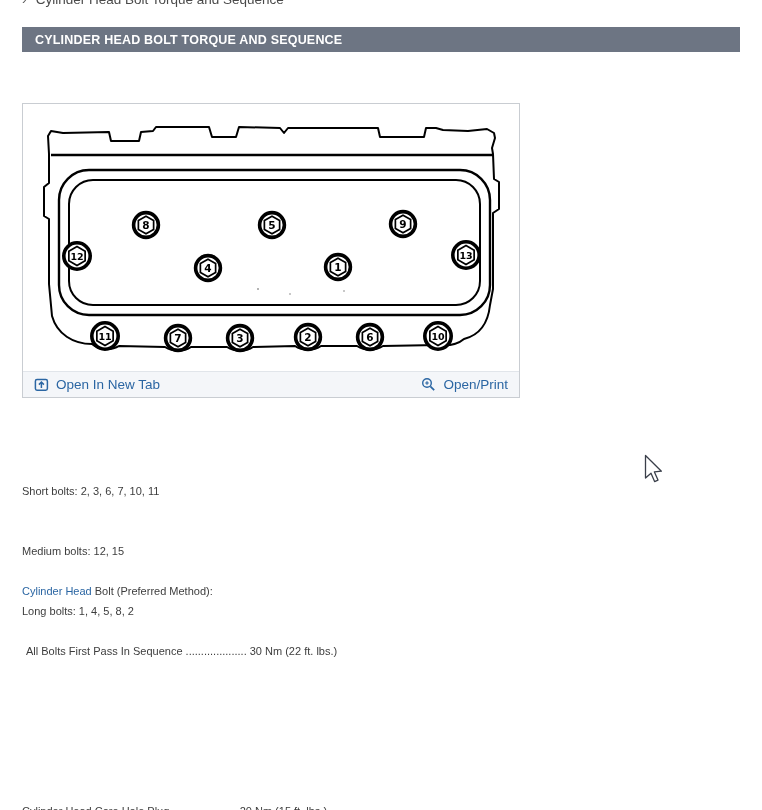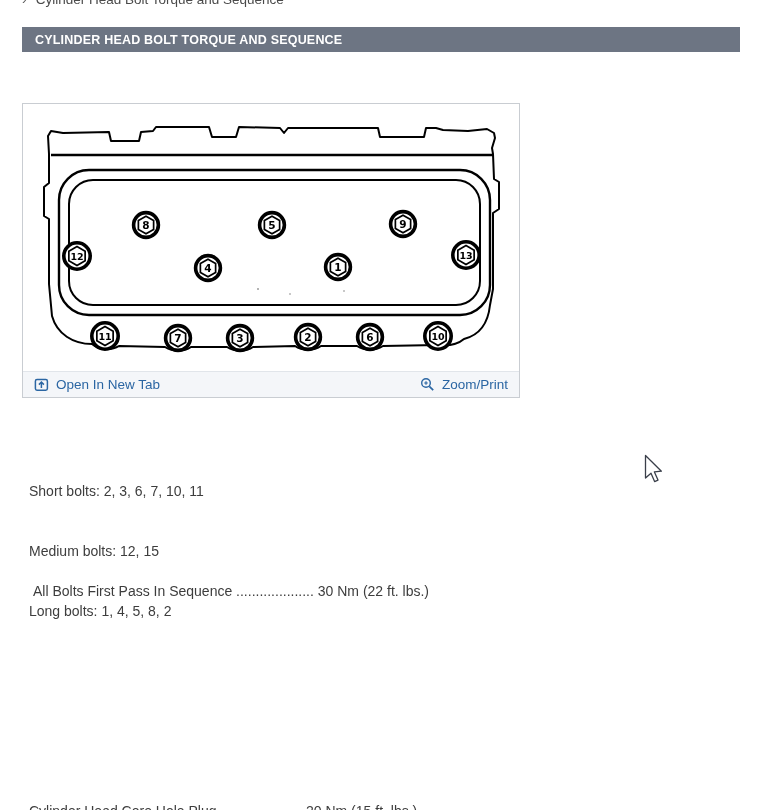--- a/index.html
+++ b/index.html
@@ -29,21 +29,21 @@
   .figure-footer{
     position:absolute;left:0;right:0;bottom:0;height:26px;background:#f4f6f9;
     border-top:1px solid #e1e5ea;display:flex;justify-content:space-between;
     align-items:center;padding:12px 11px;box-sizing:border-box;
   }
   .flink{
     color:#2b66a3;font-size:13.5px;display:flex;align-items:center;gap:7px;
     cursor:pointer;white-space:nowrap;
   }
   .flink svg{display:block;}
-  .txt{position:absolute;left:29px;font-size:14px;line-height:20px;color:#3d3d3d;white-space:pre;}
+  .txt{position:absolute;left:22px;font-size:11px;line-height:20px;color:#3d3d3d;white-space:pre;}
   .txt .row{padding-left:4px;}
   .link-inline{color:#2b66a3;cursor:pointer;}
   #bolt-groups{top:441px;}
   #spec-preferred{top:541px;}
   #spec-optional{top:661px;}
   #spec-core{top:761px;}
   .cursor{position:absolute;left:644px;top:454px;}
 </style>
 </head>
 <body>
@@ -161,32 +161,33 @@
         <path d="M4.9,7.6 L7.4,5.1 L9.9,7.6" stroke="#2b66a3" stroke-width="1.5" fill="none"></path>
       </svg>
       <span>Open In New Tab</span>
     </span>
     <span class="flink">
       <svg width="15" height="15" viewBox="0 0 15 15">
         <circle cx="6" cy="6" r="4.3" fill="none" stroke="#2b66a3" stroke-width="1.4"></circle>
         <path d="M6,4.2 L6,7.8 M4.2,6 L7.8,6" stroke="#2b66a3" stroke-width="1.2" fill="none"></path>
         <path d="M9.3,9.3 L13.2,13.2" stroke="#2b66a3" stroke-width="1.7" fill="none"></path>
       </svg>
-      <span>Zoom/Print</span>
+      <span>Open/Print</span>
     </span>
   </div>
 </div>
 
 <div class="txt" id="bolt-groups">
   <div>Short bolts: 2, 3, 6, 7, 10, 11</div>
   <div>Medium bolts: 12, 15</div>
   <div>Long bolts: 1, 4, 5, 8, 2</div>
 </div>
 
 <div class="txt" id="spec-preferred">
+  <div><span class="link-inline">Cylinder Head</span><span> Bolt (Preferred Method):</span></div>
   <div class="row">All Bolts First Pass In Sequence .................... 30 Nm (22 ft. lbs.)</div>
   
 </div>
 
 <div class="txt" id="spec-optional">
   
   
 </div>
 
 <div class="txt" id="spec-core">

